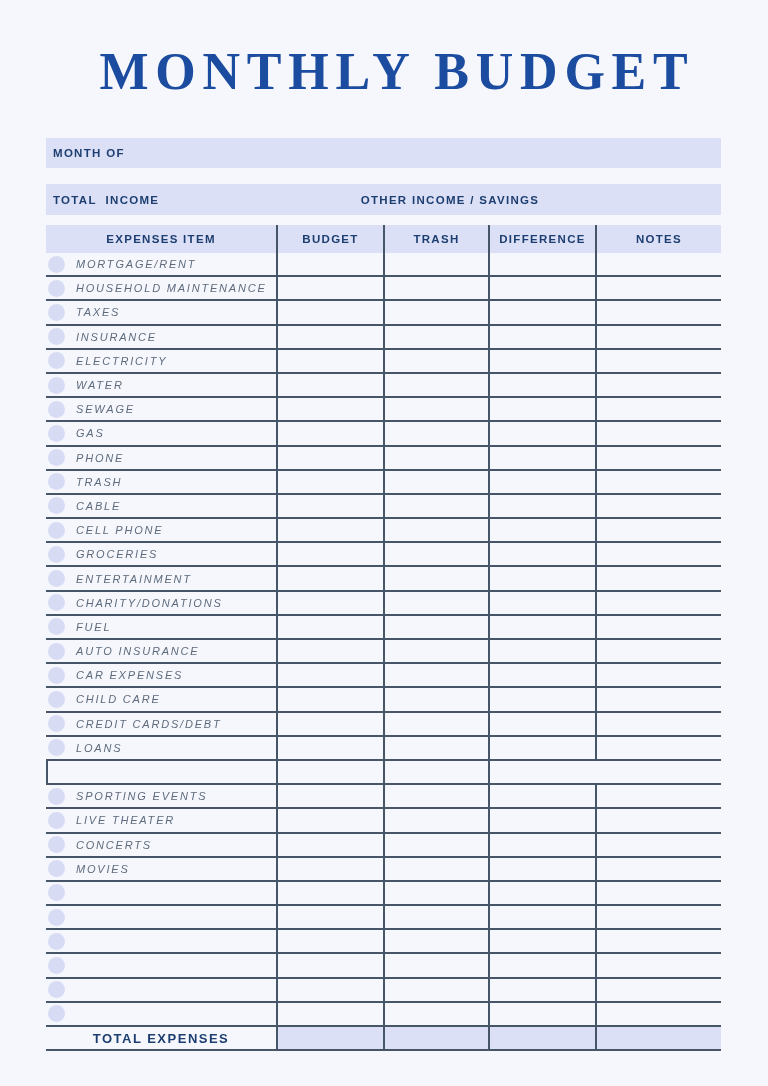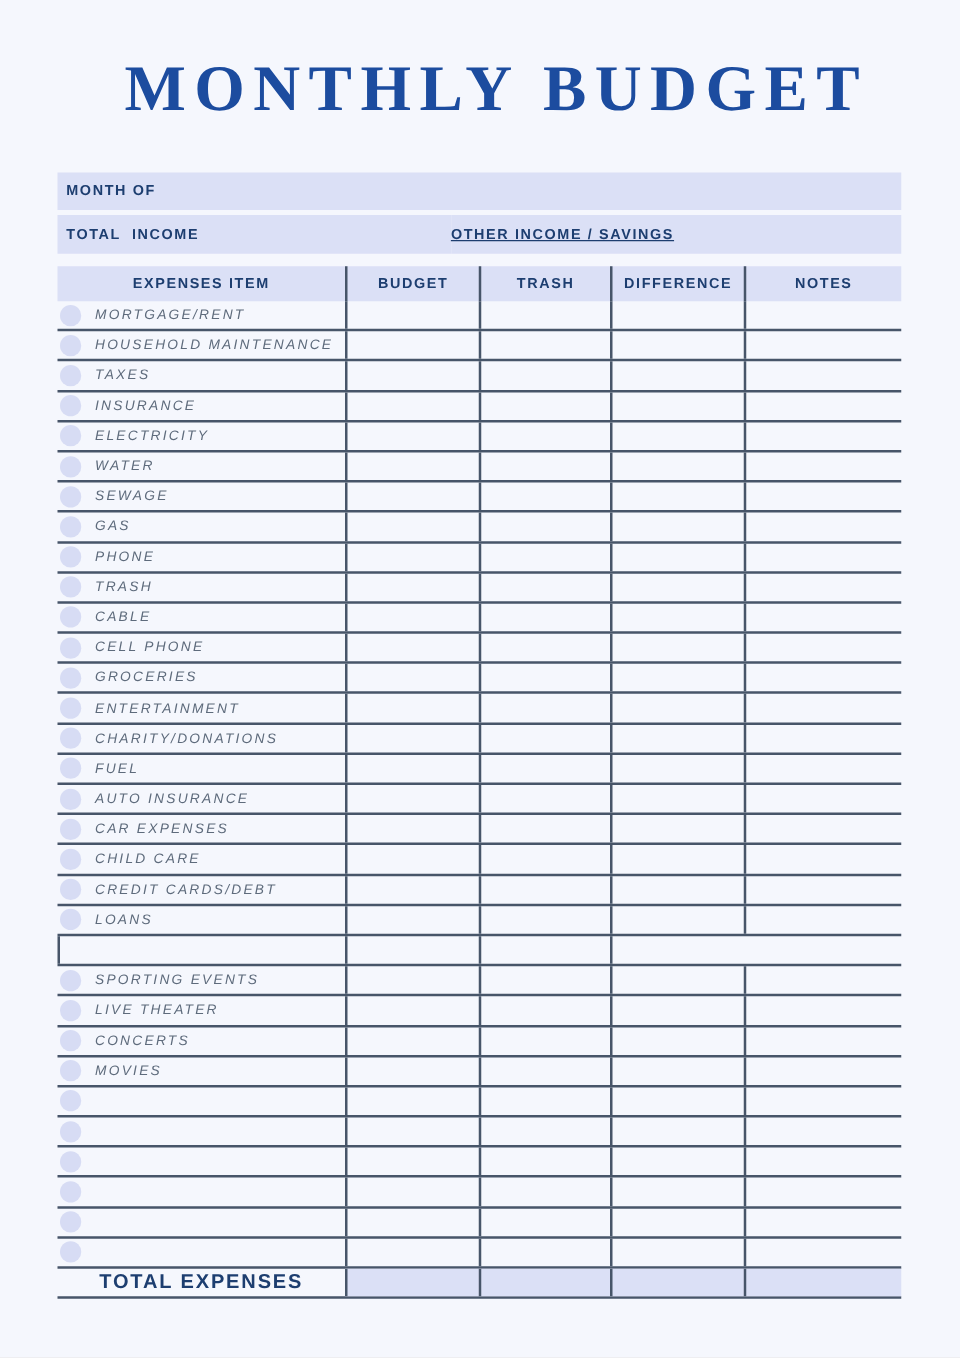--- a/index.html
+++ b/index.html
@@ -39,29 +39,29 @@
     background:var(--lavender);
     display:flex;align-items:center;
     color:var(--navy);
     font-weight:700;
     font-size:11.5px;
     letter-spacing:1.3px;
   }
   .month-bar{
     height:30px;
     padding-left:7px;
-    margin-bottom:4px;
+    margin-bottom:16px;
   }
   .income-row{
     display:flex;
     justify-content:space-between;
     margin-bottom:10px;
   }
   .income-left{width:323px;height:31px;padding-left:7px;white-space:pre;}
-  .income-right{width:370px;height:31px;padding-left:0;text-decoration:underline;}
+  .income-right{width:370px;height:31px;padding-left:0;}
   .grid{
     display:grid;
     grid-template-columns:230px 107px 105px 107px 126px;
   }
   .thead{
     height:28px;
     background:var(--lavender);
   }
   .th{
     display:flex;align-items:center;justify-content:center;
@@ -96,21 +96,21 @@
   .cell{height:100%;}
   .cell.v{border-left:2px solid var(--line);}
   .total-row{
     height:24px;
     border-bottom:2px solid var(--line);
   }
   .total-label-cell{
     display:flex;align-items:center;justify-content:center;
     color:var(--navy);
     font-weight:700;
-    font-size:16px;
+    font-size:13px;
     letter-spacing:1.5px;
   }
   .total-row .cell.v{background:var(--lavender);}
 </style>
 </head>
 <body>
 
 <div class="page">
 
   <h1 class="title">MONTHLY BUDGET</h1>

